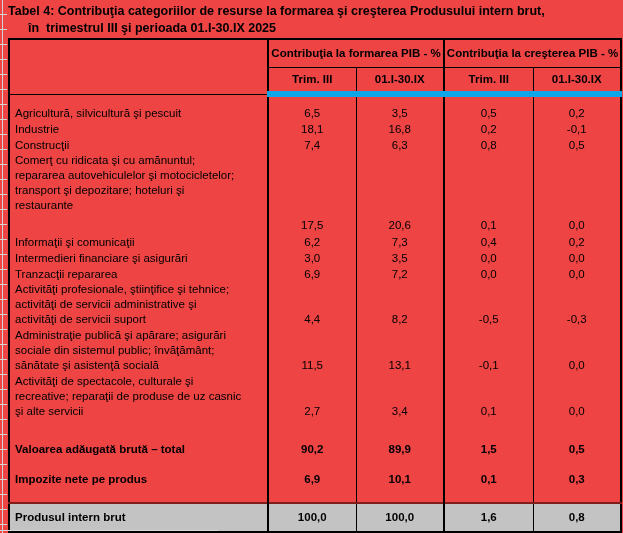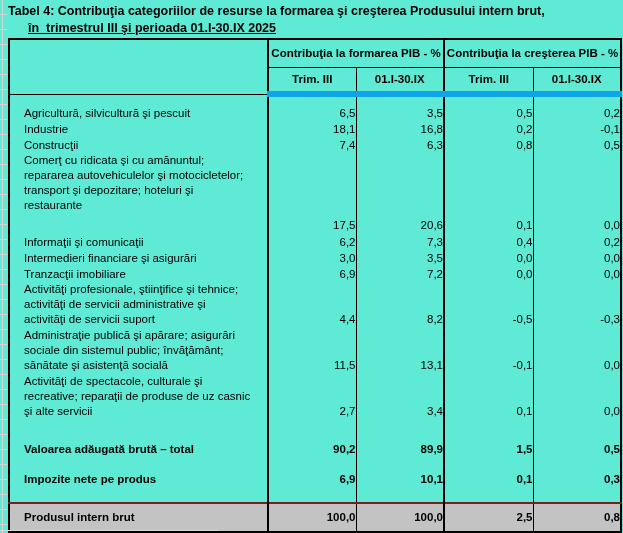--- a/index.html
+++ b/index.html
@@ -1,56 +1,56 @@
 <!DOCTYPE html>
 <html><head>
 <meta charset="utf-8">
 <style>
   html,body{margin:0;padding:0;background:#fff;}
   .screen{
     position:relative;
     width:623px;height:533px;
-    background:#5eead4;
+    background:#ef4444;
     font-family:"Liberation Sans",sans-serif;
     color:#000;
     overflow:hidden;
   }
   
   .gutter{
     position:absolute;left:0;top:0;width:7px;height:533px;
     background:repeating-linear-gradient(to bottom,transparent 0,transparent 14px,#d4d4d4 14px,#d4d4d4 15px);
   }
   .gutter::before{
     content:"";position:absolute;left:2px;top:0;width:1px;height:533px;background:#d4d4d4;
   }
   .content{position:absolute;left:8px;top:0;width:614px;}
   .title{padding-top:3px;height:35px;}
   .title-line{font-weight:bold;font-size:12.5px;line-height:17px;white-space:pre-wrap;}
-  .title-line.l2{padding-left:20px;text-decoration:underline;}
+  .title-line.l2{padding-left:20px;}
 
   table.t{
     border-collapse:collapse;
     table-layout:fixed;
     width:613px;
     border:2px solid #000;
     font-size:11.5px;
     line-height:15px;
   }
   .t th,.t td{padding:0;margin:0;overflow:hidden;}
   
   .b-thick{border-right:2px solid #000;}
   .b-thin{border-right:1px solid #000;}
   
   .t thead th{font-weight:bold;text-align:center;margin-top:12px;}
   .t tr.h1 th{height:27px;border-bottom:1px solid #000;vertical-align:middle;}
   .t tr.h2 th{height:23px;border-bottom:6px solid #0ea5e9;vertical-align:middle;}
   .t .corner{border-bottom:2px solid #000;}
   
-  .t td.lbl{text-align:left;padding-left:14px;white-space:pre-line;vertical-align:top;}
-  .t td.val{text-align:right;vertical-align:middle;}
+  .t td.lbl{text-align:left;padding-left:5px;white-space:pre-line;vertical-align:top;}
+  .t td.val{text-align:center;vertical-align:middle;}
   .t tr.sp8 td{height:8px;}
   .t tr.sp14 td{height:14px;}
   .t tr.single td{height:16px;vertical-align:middle;}
   .t tr.multi4 td{height:80px;margin-left:36px;}
   .t tr.multi3 td{height:45px;}
   .t tr.multi4 td.val,.t tr.multi3 td.val{vertical-align:bottom;padding-bottom:1px;}
   .t tr.total td{height:30px;font-weight:bold;vertical-align:middle;}
   .t tr.gdp td{height:27px;font-weight:bold;vertical-align:middle;background:#c3c3c3;border-top:2px solid #7f1d1d;}
   .bottom-gridline{position:absolute;left:0;top:530px;width:218px;height:1px;background:#d9d9d9;}
 </style>
@@ -134,21 +134,21 @@
           <td class="val">0,2</td>
         </tr>
         <tr class="single">
           <td class="lbl b-thick">Intermedieri financiare şi asigurări</td>
           <td class="val b-thin">3,0</td>
           <td class="val b-thick">3,5</td>
           <td class="val b-thin">0,0</td>
           <td class="val">0,0</td>
         </tr>
         <tr class="single">
-          <td class="lbl b-thick">Tranzacţii imobiliare</td>
+          <td class="lbl b-thick">Tranzacţii repararea</td>
           <td class="val b-thin">6,9</td>
           <td class="val b-thick">7,2</td>
           <td class="val b-thin">0,0</td>
           <td class="val">0,0</td>
         </tr>
         <tr class="multi3">
           <td class="lbl b-thick">Activităţi profesionale, ştiinţifice şi tehnice;
 activităţi de servicii administrative şi
 activităţi de servicii suport</td>
           <td class="val b-thin">4,4</td>
@@ -199,20 +199,20 @@
           <td class="b-thick"></td>
             <td class="b-thin"></td>
             <td class="b-thick"></td>
             <td class="b-thin"></td>
             <td></td>
         </tr>
         <tr class="gdp">
           <td class="lbl b-thick">Produsul intern brut</td>
           <td class="val b-thin">100,0</td>
           <td class="val b-thick">100,0</td>
-          <td class="val b-thin">2,5</td>
+          <td class="val b-thin">1,6</td>
           <td class="val">0,8</td>
         </tr>
       </tbody>
     </table>
   </div>
   <div class="bottom-gridline"></div>
 </div>
 
 </body></html>

